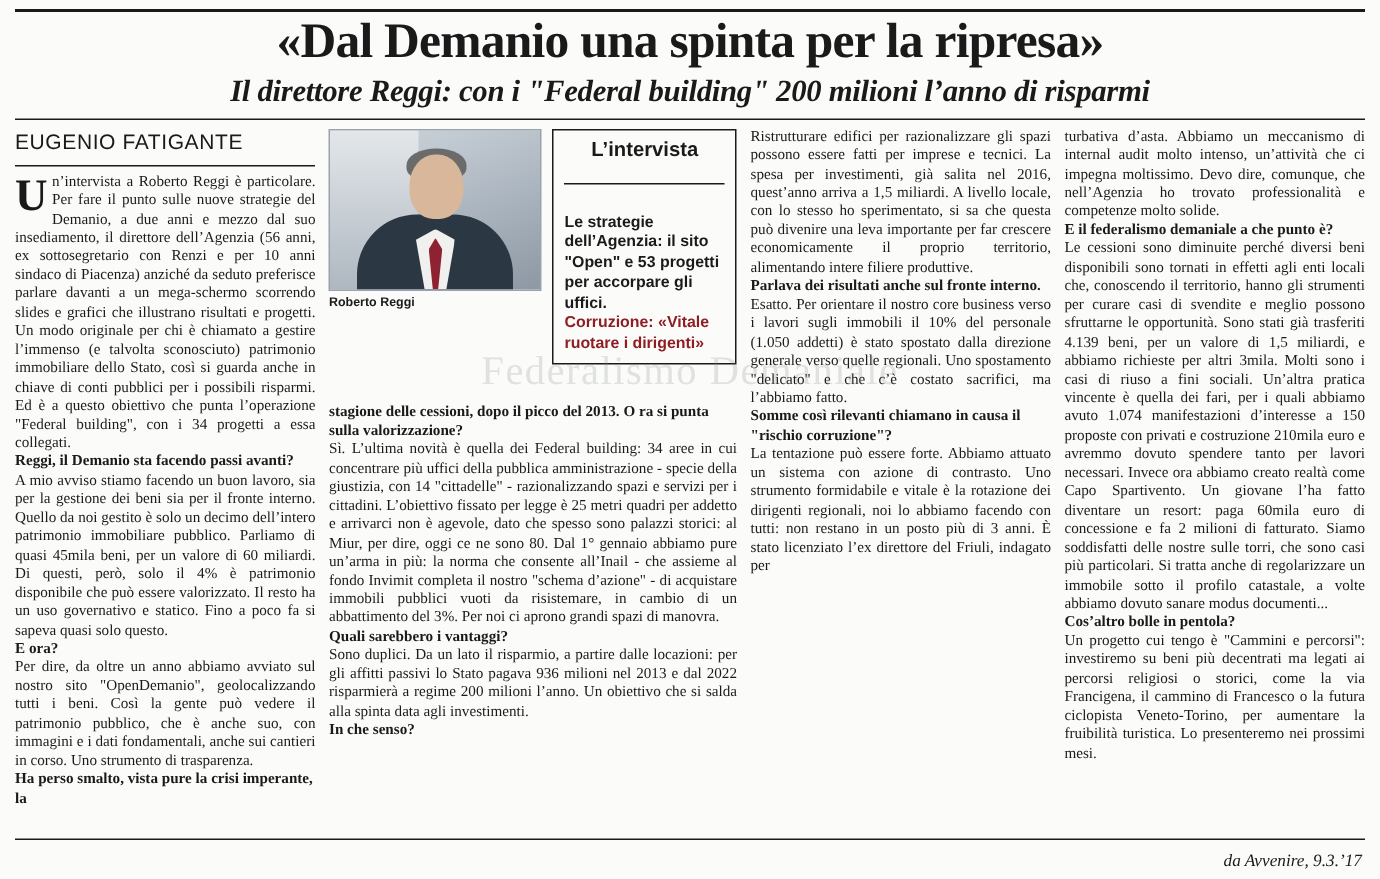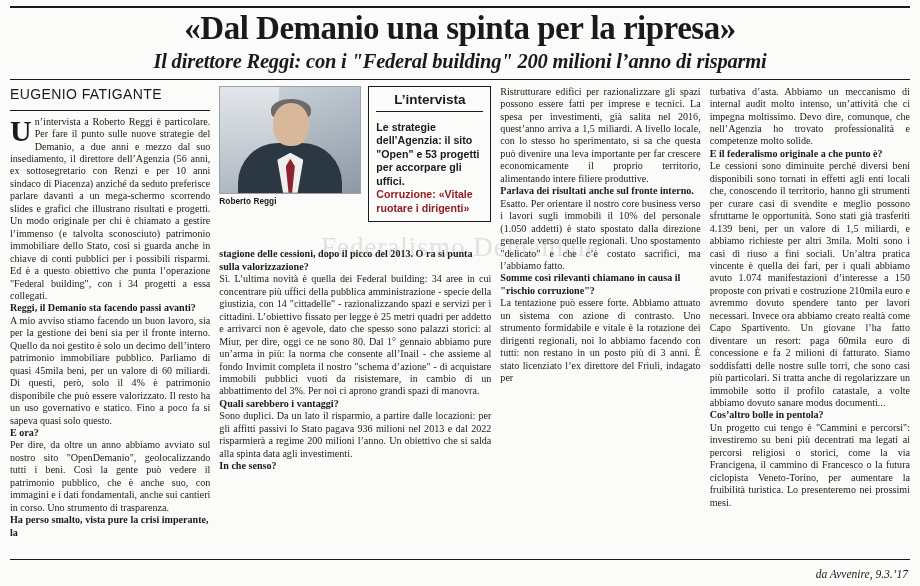--- a/index.html
+++ b/index.html
@@ -177,23 +177,23 @@
   .intervista-box {
     border: 1px solid #1a1a1a;
     padding: 5px 7px 6px 7px;
     margin-bottom: 6px;
   }
   .intervista-title {
     font-family: "Liberation Sans", sans-serif;
     font-weight: bold;
     font-size: 13.5px;
     text-align: center;
-    padding-bottom: 4px;
+    padding-bottom: 15px;
     border-bottom: 1px solid #1a1a1a;
-    margin-bottom: 9px;
+    margin-bottom: 19px;
   }
   .intervista-line {
     font-family: "Liberation Sans", sans-serif;
     font-weight: bold;
     font-size: 10.6px;
     line-height: 1.28;
     color: #8f1d24;
     margin: 0;
   }
   .intervista-line.dark {
@@ -298,21 +298,21 @@
         <p class="q">Parlava dei risultati anche sul fronte interno.</p>
         <p>Esatto. Per orientare il nostro core business verso i lavori sugli immobili il 10% del personale (1.050 addetti) è stato spostato dalla direzione generale verso quelle regionali. Uno spostamento "delicato" e che c’è costato sacrifici, ma l’abbiamo fatto.</p>
         <p class="q">Somme così rilevanti chiamano in causa il "rischio corruzione"?</p>
         <p>La tentazione può essere forte. Abbiamo attuato un sistema con azione di contrasto. Uno strumento formidabile e vitale è la rotazione dei dirigenti regionali, noi lo abbiamo facendo con tutti: non restano in un posto più di 3 anni. È stato licenziato l’ex direttore del Friuli, indagato per</p>
       </div>
     </div>
 
     <div class="col">
       <div class="body-text">
         <p>turbativa d’asta. Abbiamo un meccanismo di internal audit molto intenso, un’attività che ci impegna moltissimo. Devo dire, comunque, che nell’Agenzia ho trovato professionalità e competenze molto solide.</p>
-        <p class="q">E il federalismo originale a che punto è?</p>
+        <p class="q">E il federalismo demaniale a che punto è?</p>
         <p>Le cessioni sono diminuite perché diversi beni disponibili sono tornati in effetti agli enti locali che, conoscendo il territorio, hanno gli strumenti per curare casi di svendite e meglio possono sfruttarne le opportunità. Sono stati già trasferiti 4.139 beni, per un valore di 1,5 miliardi, e abbiamo richieste per altri 3mila. Molti sono i casi di riuso a fini sociali. Un’altra pratica vincente è quella dei fari, per i quali abbiamo avuto 1.074 manifestazioni d’interesse a 150 proposte con privati e costruzione 210mila euro e avremmo dovuto spendere tanto per lavori necessari. Invece ora abbiamo creato realtà come Capo Spartivento. Un giovane l’ha fatto diventare un resort: paga 60mila euro di concessione e fa 2 milioni di fatturato. Siamo soddisfatti delle nostre sulle torri, che sono casi più particolari. Si tratta anche di regolarizzare un immobile sotto il profilo catastale, a volte abbiamo dovuto sanare modus documenti...</p>
         <p class="q">Cos’altro bolle in pentola?</p>
         <p>Un progetto cui tengo è "Cammini e percorsi": investiremo su beni più decentrati ma legati ai percorsi religiosi o storici, come la via Francigena, il cammino di Francesco o la futura ciclopista Veneto-Torino, per aumentare la fruibilità turistica. Lo presenteremo nei prossimi mesi.</p>
       </div>
     </div>
 
   </div>
 
   <div class="rule-bottom"></div>
   <div class="source">da Avvenire, 9.3.’17</div>

